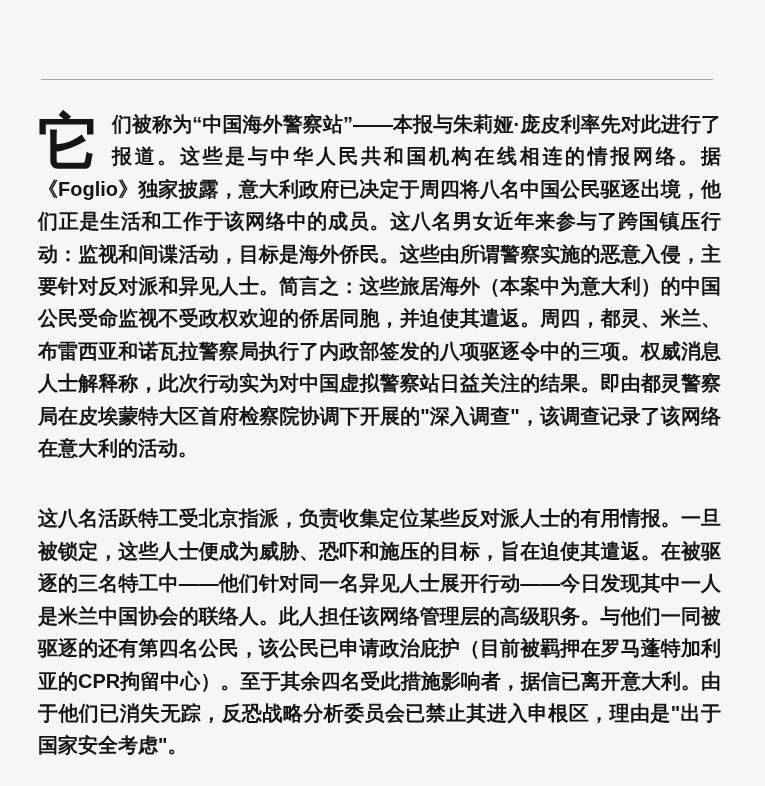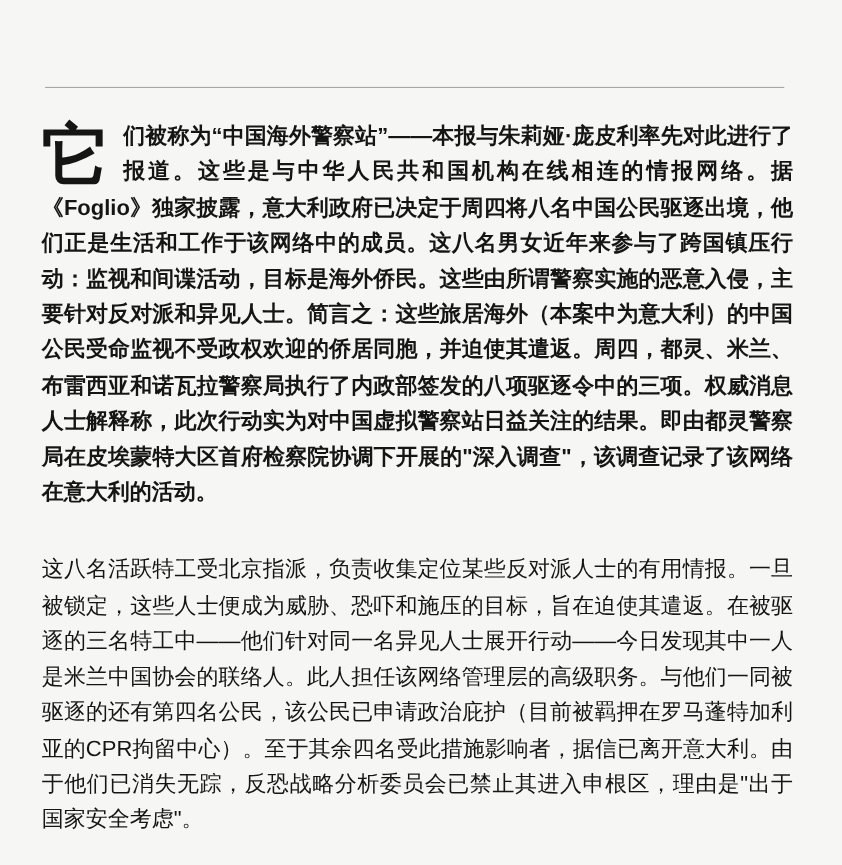--- a/index.html
+++ b/index.html
@@ -29,21 +29,21 @@
     line-height: 32.4px;
     text-align: justify;
     margin: 0;
   }
   .lead {
     margin-top: 28px;
     font-weight: 700;
   }
   .body-para {
     margin-top: 38px;
-    font-weight: 400;
+    font-weight: 700;
   }
   .dropcap {
     float: left;
     font-size: 62px;
     line-height: 54px;
     font-weight: 700;
     margin: 8px 12px 0 0;
   }
 </style>
 </head>

